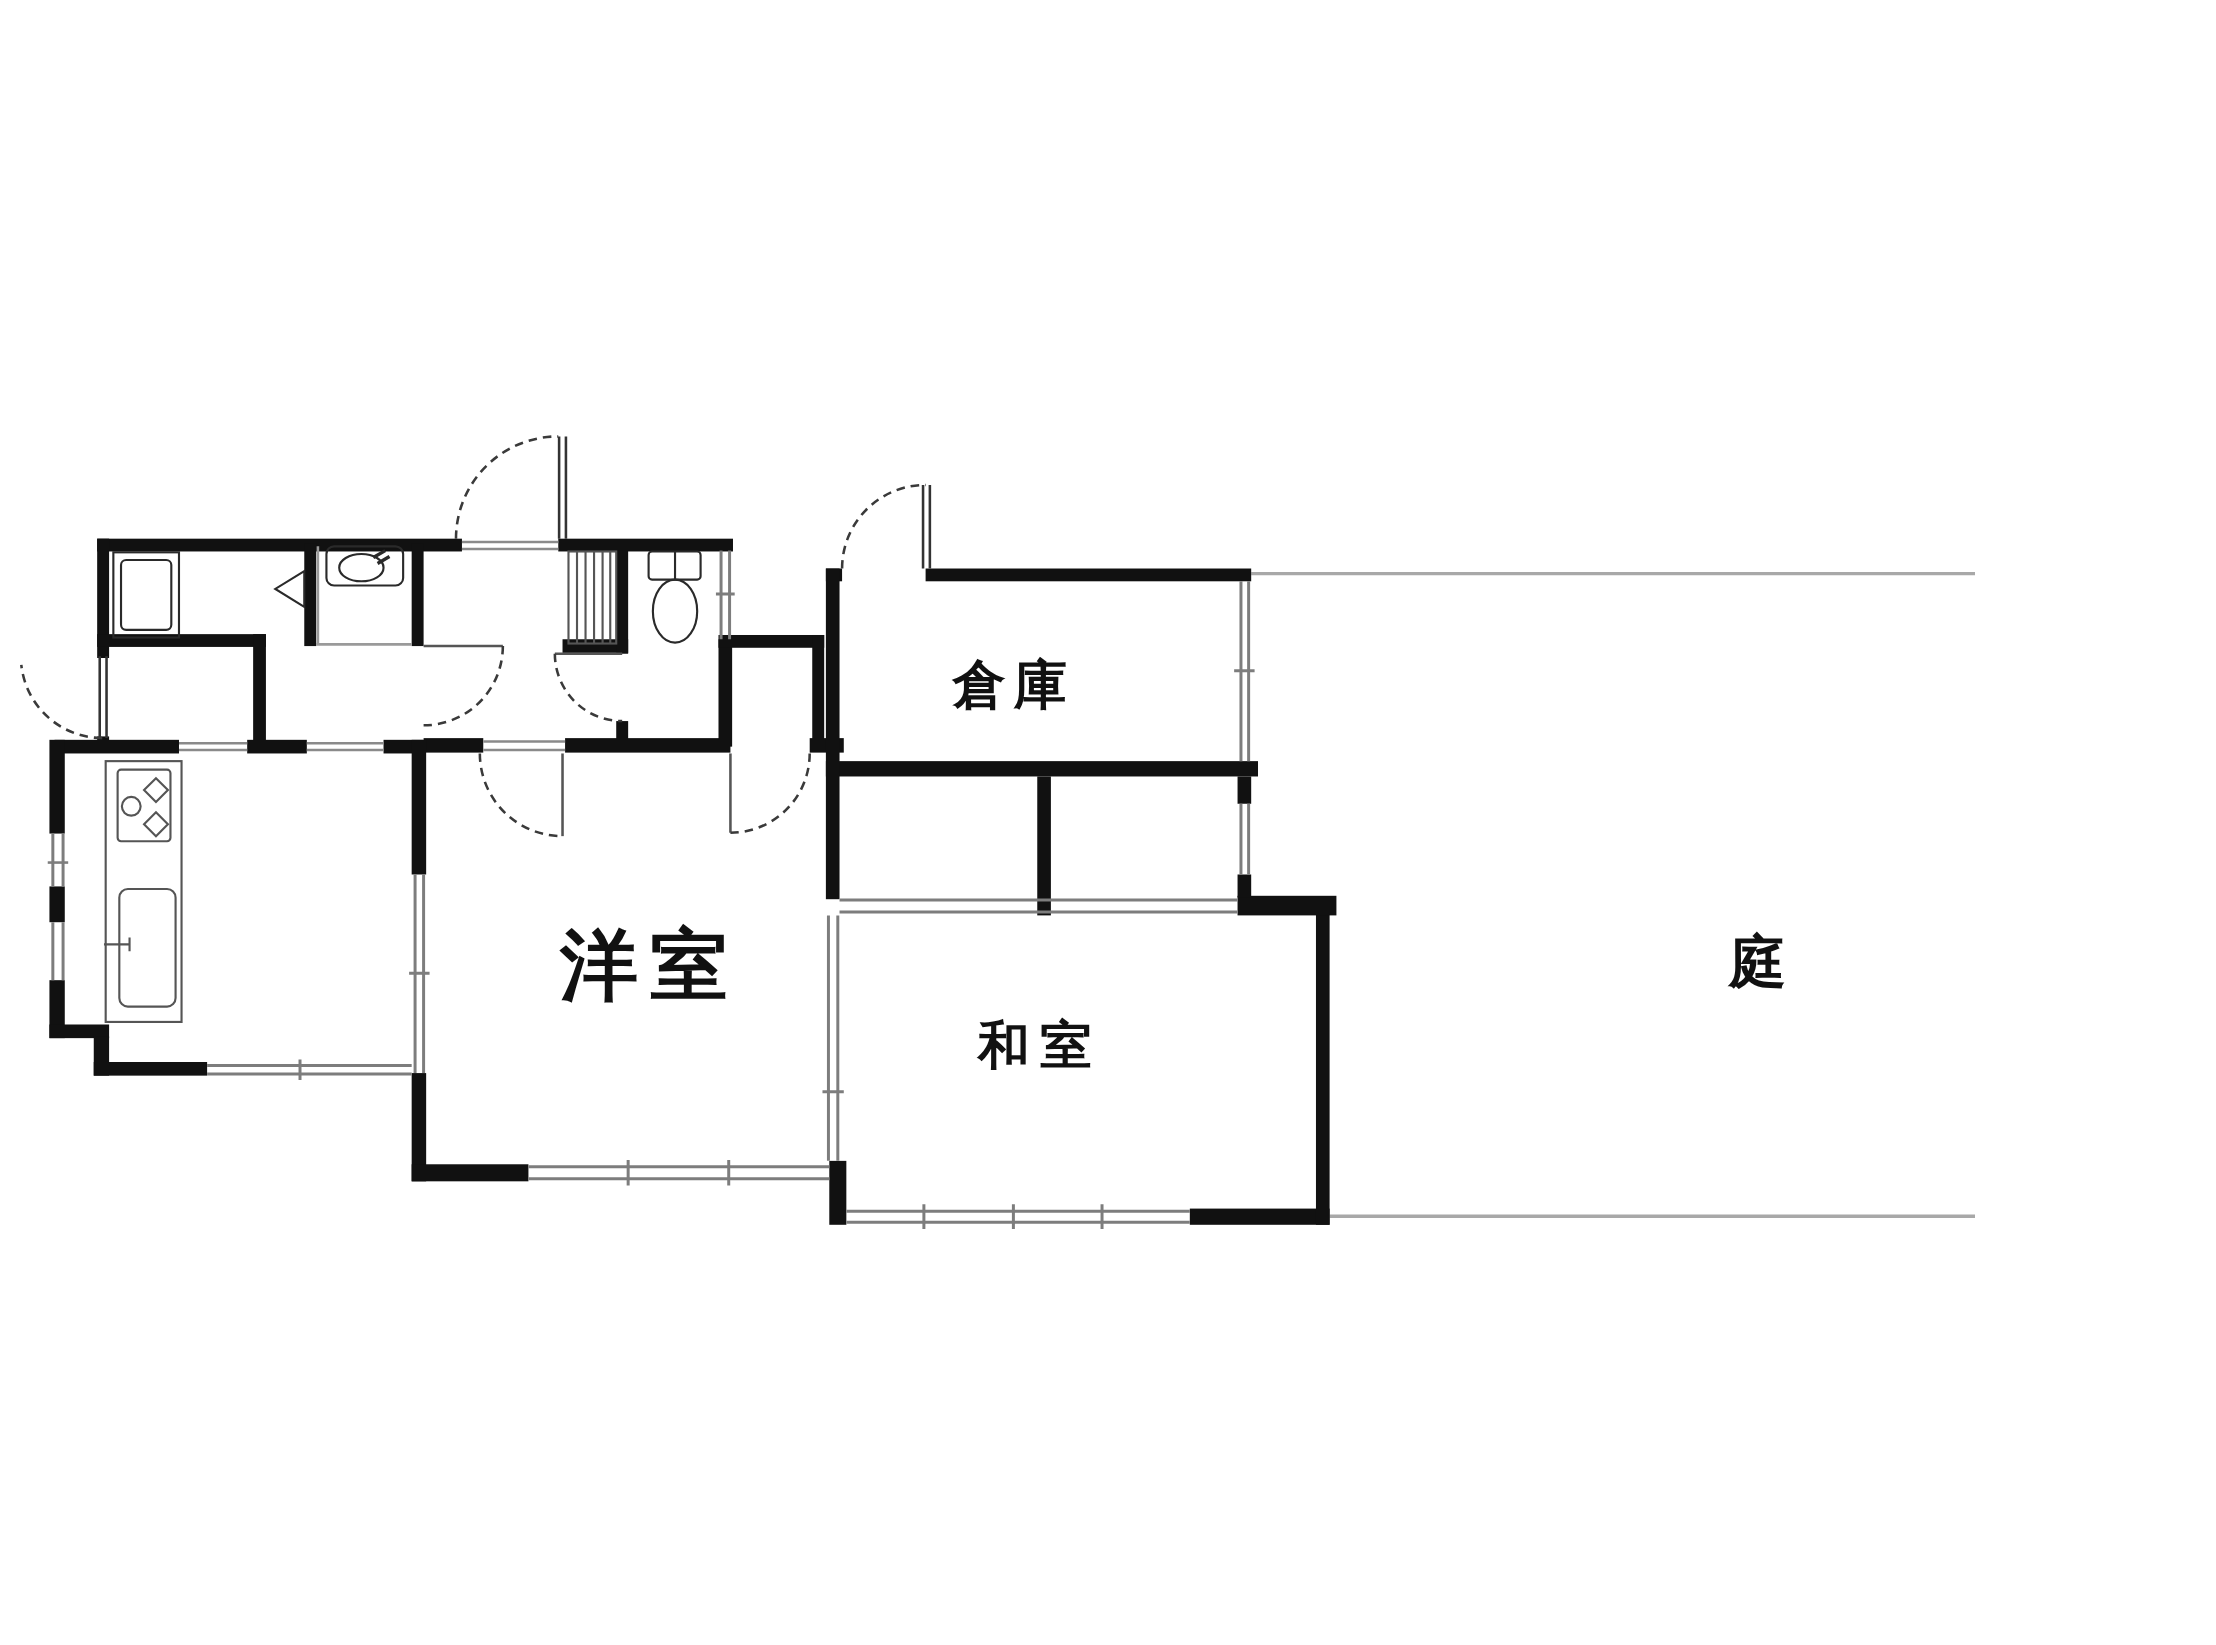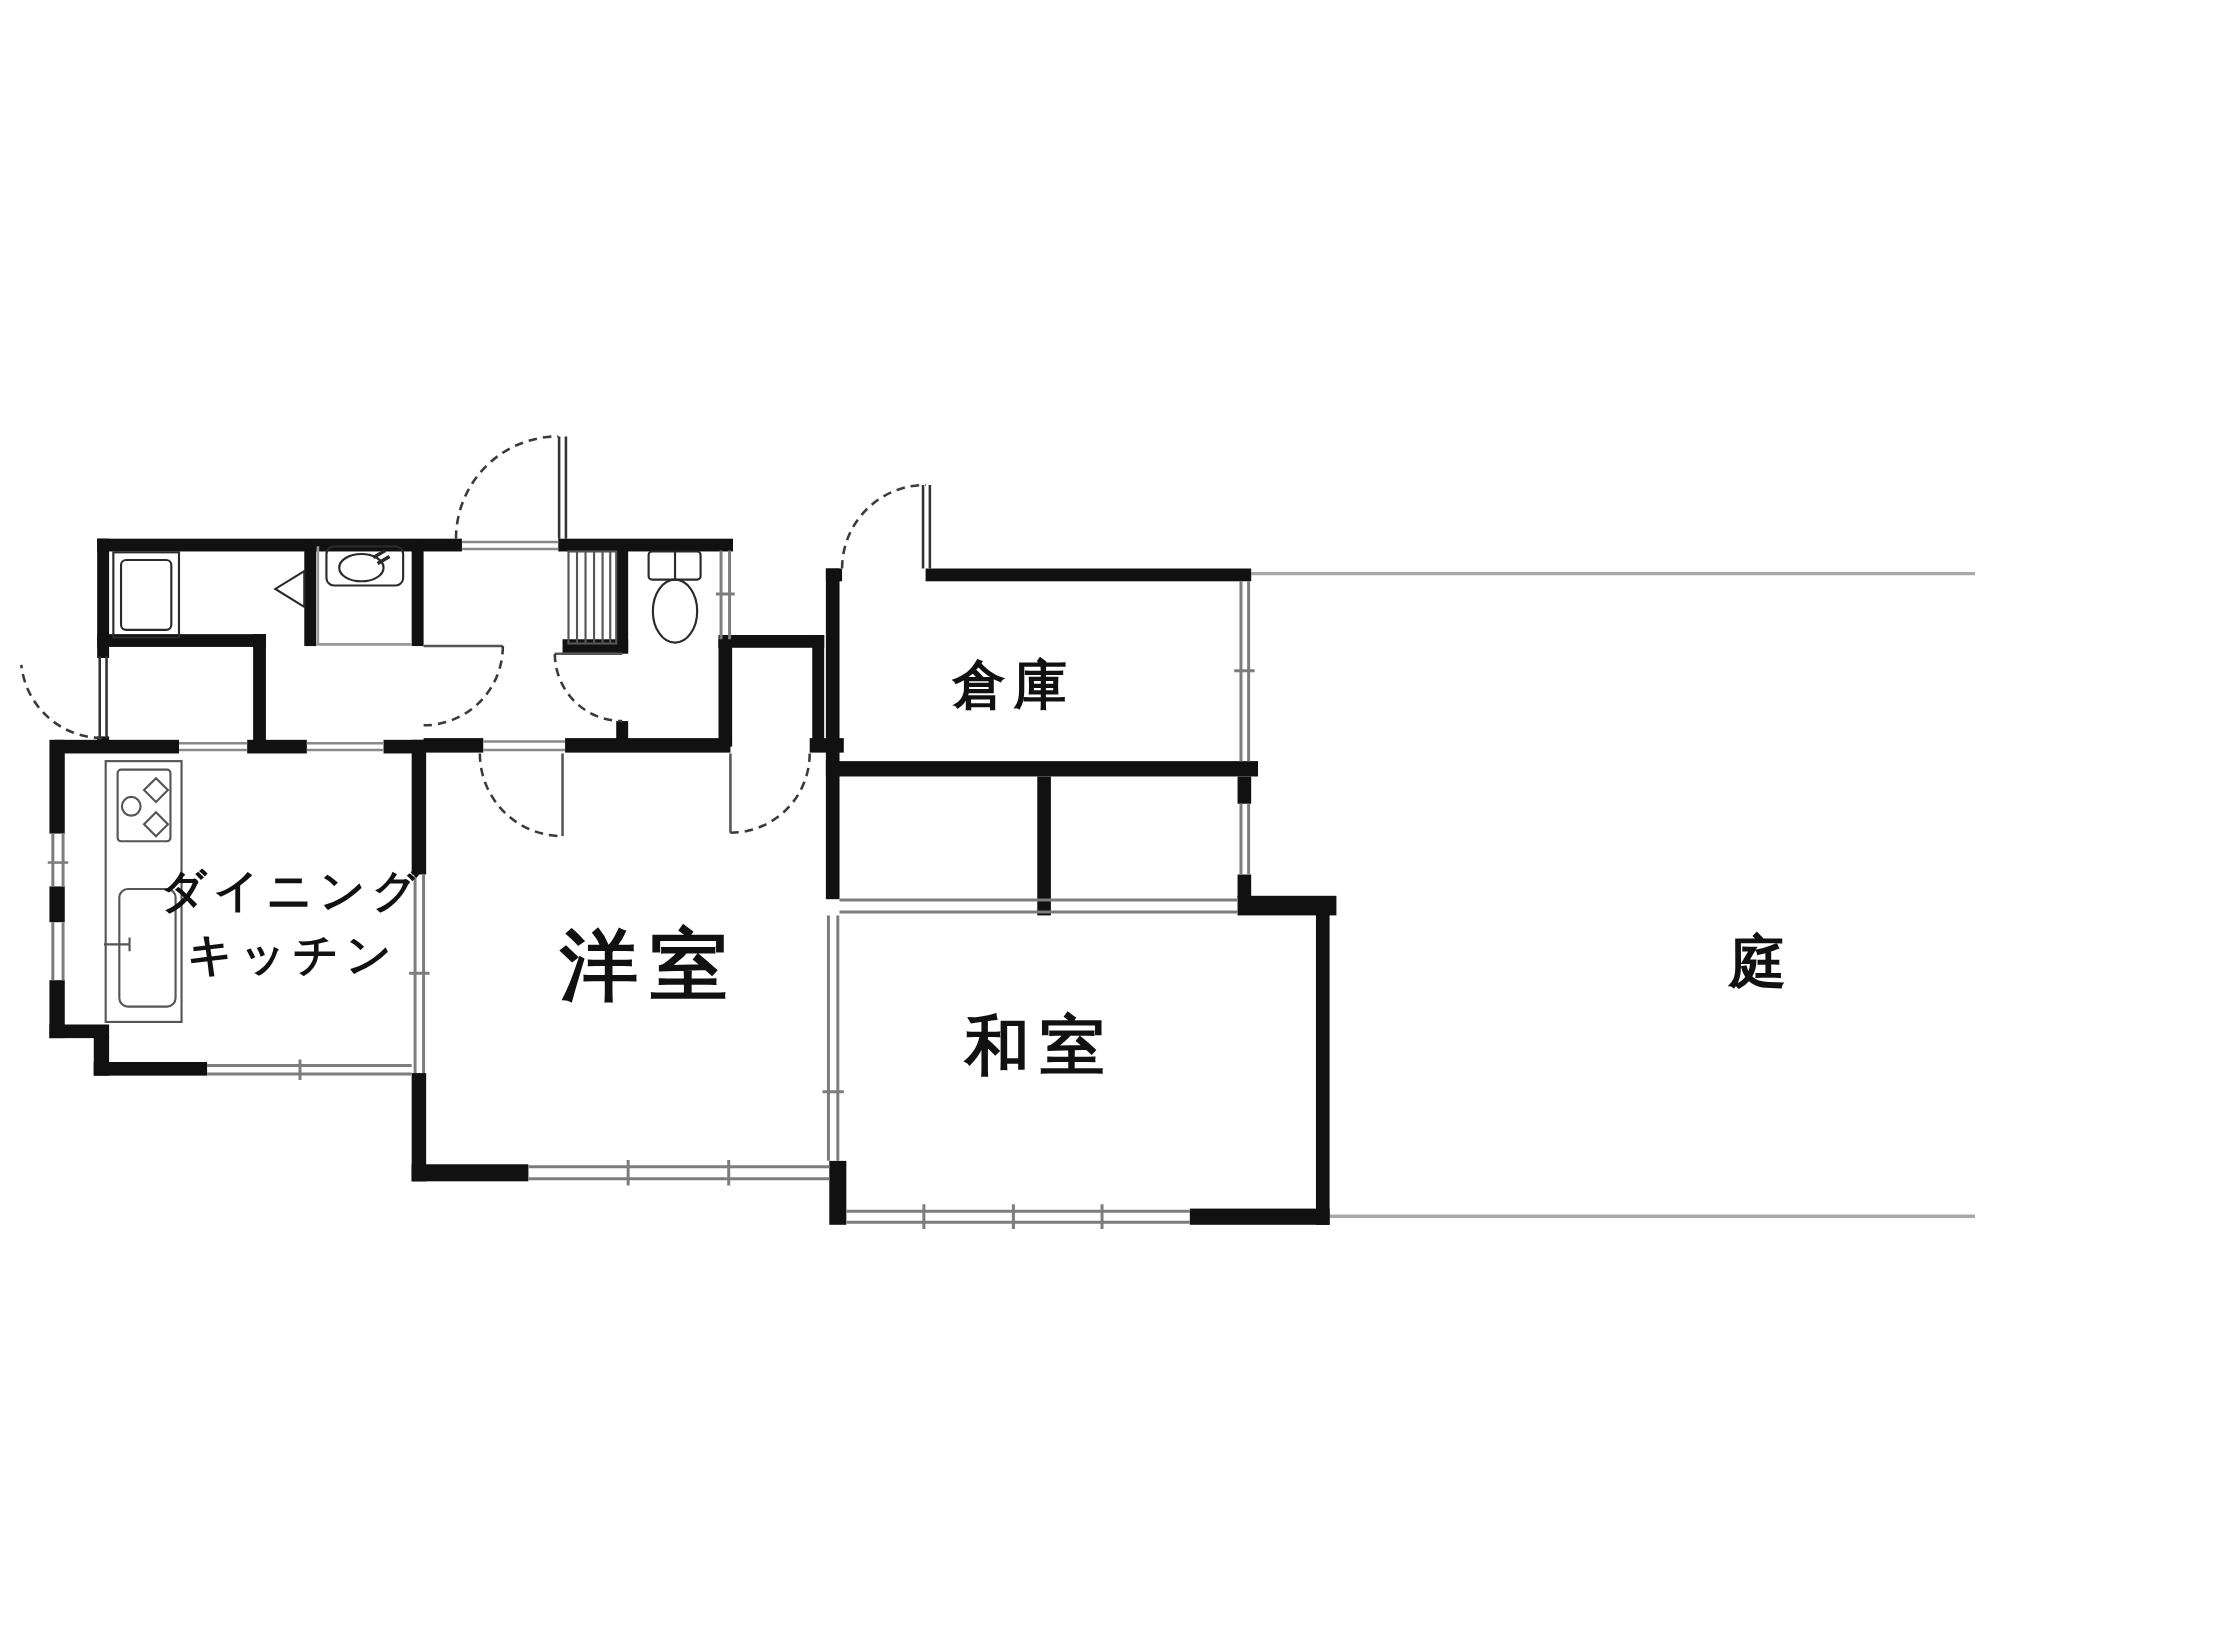--- a/index.html
+++ b/index.html
@@ -4,21 +4,21 @@
 <style>
   html,body{margin:0;padding:0;background:#ffffff;}
   .canvas{position:relative;width:1975px;height:1645px;background:#ffffff;overflow:hidden;
           font-family:"Liberation Sans","DejaVu Sans",sans-serif;}
   .plan-svg{position:absolute;left:0;top:0;width:2216px;height:1645px;}
   .room-label{position:absolute;transform:translate(-50%,-50%);color:#111;font-weight:bold;
               white-space:nowrap;line-height:1;}
   .lbl-storage{left:1014px;top:684px;font-size:53px;letter-spacing:8.5px;}
   .lbl-garden{left:1758px;top:962px;font-size:58px;letter-spacing:1.7px;}
   .lbl-western{left:628px;top:965px;font-size:78px;letter-spacing:12px;margin-left:22px;}
-  .lbl-japanese{left:1040px;top:1045px;font-size:65px;letter-spacing:10.2px;}
+  .lbl-japanese{left:1040px;top:1045px;font-size:52px;letter-spacing:10.2px;}
   .lbl-dk{left:293px;top:922px;font-size:45px;letter-spacing:6.8px;text-align:center;}
   .lbl-dk .line{display:block;}
   .lbl-dk .line+.line{margin-top:19px;}
 </style>
 </head>
 <body>
 
 <div class="canvas">
 
   <svg class="plan-svg" viewBox="0 0 2600 1930" fill="none" stroke-linecap="butt">
@@ -208,19 +208,15 @@
   </svg>
 
   <div class="room-label lbl-storage">倉庫</div>
 
   <div class="room-label lbl-garden">庭</div>
 
   <div class="room-label lbl-western">洋室</div>
 
   <div class="room-label lbl-japanese">和室</div>
 
-  <div class="room-label lbl-dk">
-    <span class="line">ダイニング</span>
-    <span class="line">キッチン</span>
-  </div>
 
 </div>
 
 
 </body></html>

